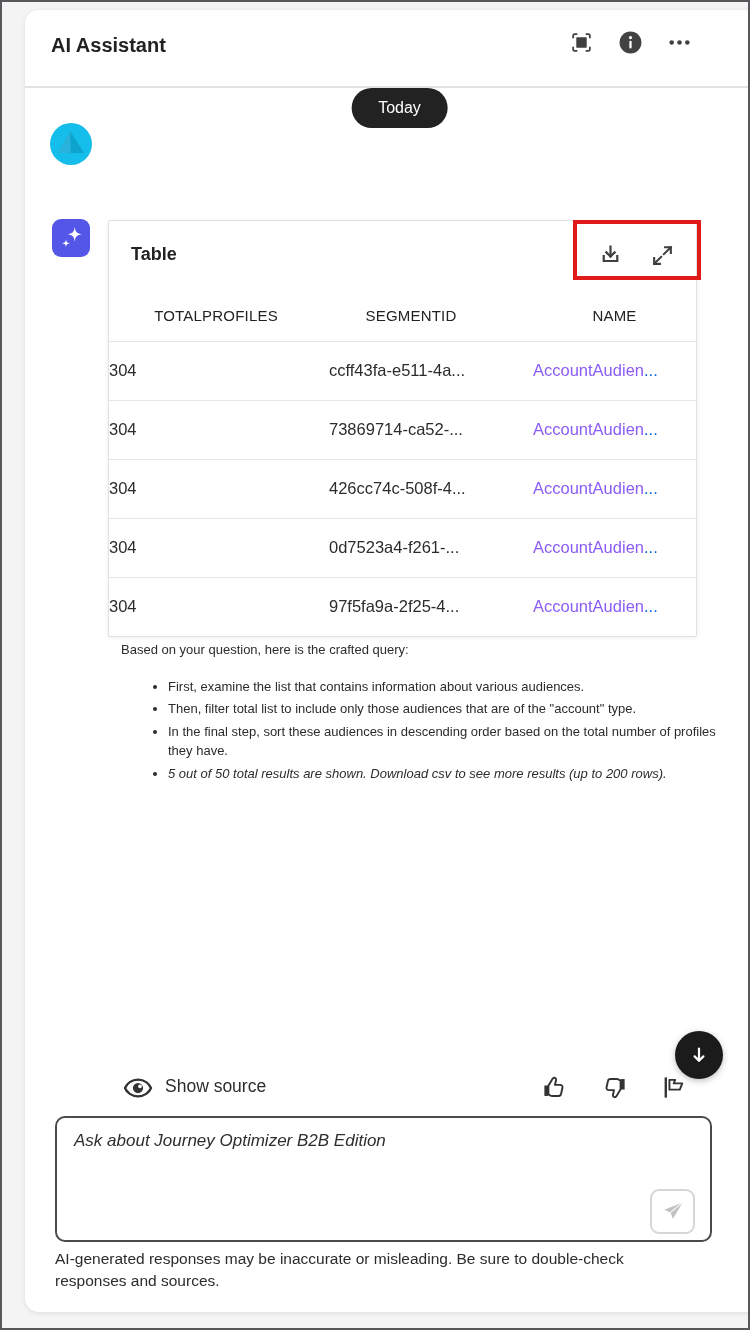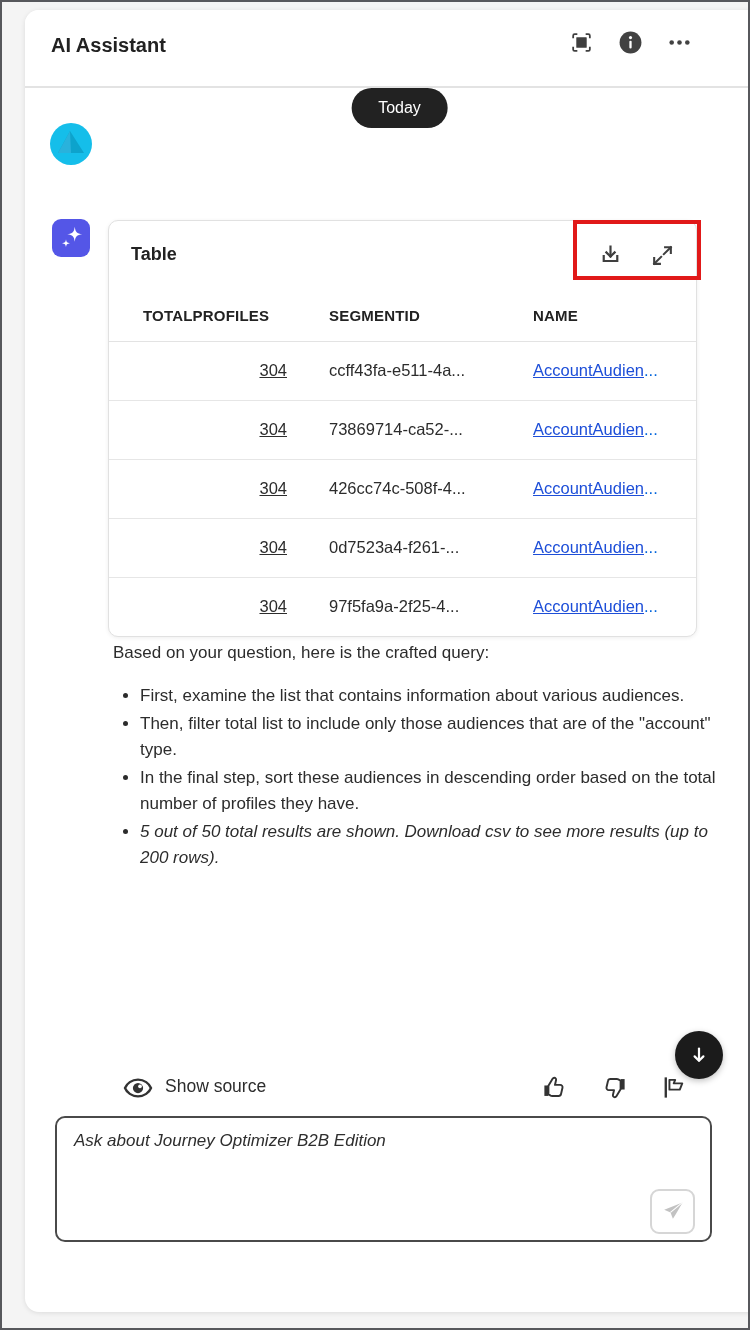--- a/index.html
+++ b/index.html
@@ -30,50 +30,50 @@
   }
   
   .u-avatar { position:absolute; left:25px; top:113px; width:42px; height:42px; }
   .u-msg { position:absolute; left:78px; top:113px; height:42px; line-height:42px; font-size:17px; }
   
   .ai-avatar { position:absolute; left:27px; top:209px; width:38px; height:38px; background:#5456e7; border-radius:9px; display:flex; align-items:center; justify-content:center; }
   .ai-avatar svg { width:30px; height:30px; }
   
   .card {
     position:absolute; left:83px; top:210px; width:589px; height:417px;
-    background:#fff; border:1px solid #e1e1e1; border-radius:10px;
+    background:#fff; border:1px solid #e1e1e1; border-radius:2px;
     box-shadow:0 1px 4px rgba(0,0,0,.07); overflow:hidden;
   }
   .card-title { position:absolute; left:22px; top:23px; font-size:18px; font-weight:bold; color:#222; }
   .cbtn { position:absolute; top:21px; width:27px; height:27px; display:flex; align-items:center; justify-content:center; cursor:pointer; }
   .cbtn svg { width:25px; height:25px; }
   .red-box {
     position:absolute; left:548px; top:210px; width:128px; height:60px;
     border:4px solid #e11919; z-index:5; pointer-events:none;
   }
   table { position:absolute; top:70px; left:0; width:100%; border-collapse:collapse; table-layout:fixed; }
   thead tr { height:50px; }
-  th { font-size:15px; font-weight:bold; color:#222; text-align:left; letter-spacing:.2px; }
+  th { font-size:15px; font-weight:normal; color:#222; text-align:center; letter-spacing:.2px; }
   thead tr { border-bottom:1px solid #e3e3e3; }
   tbody tr { height:59px; }
   tbody tr + tr { border-top:1px solid #e6e6e6; }
   td { font-size:16.5px; color:#2c2c2c; }
   .c1 { width:180px; }
   th.c1 { padding-left:34px; }
-  td.c1 { text-align:right; padding-right:2px;text-decoration:underline; }
+  td.c1 { padding-right:2px; }
   .c2 { width:204px; padding-left:40px; }
   .c3 { padding-left:40px; }
-  a.lnk, .inline-link { color:#1d4ed8; text-decoration:underline; cursor:pointer; }
+  a.lnk, .inline-link { color:#8b5cf6; cursor:pointer; }
   .ellip { color:#0265dc; text-decoration:none; }
   
-  .resp { position:absolute; left:88px; top:630px; width:605px; font-size:17px; line-height:1.5; }
+  .resp { position:absolute; left:96px; top:630px; width:605px; font-size:13px; line-height:1.5; }
   .resp p { margin-bottom:17px; }
   .resp p.mb2 { margin-bottom:22px; }
   .resp ul { margin:0 0 0 7px; padding-left:20px; }
-  .resp li { margin-bottom:3px; }
+  .resp li { margin-bottom:3px;margin-left:20px; }
   .resp li.it { font-style:italic; }
   
   .src-row { position:absolute; left:98px; top:1062px; width:590px; height:32px; }
   .eye-wrap { position:absolute; left:0; top:1px; width:30px; height:30px; cursor:pointer; }
   .src-label { position:absolute; left:42px; top:4px; font-size:17.5px; cursor:pointer; }
   .fb { position:absolute; top:0; width:30px; height:30px; display:flex; align-items:center; justify-content:center; cursor:pointer; }
   .fb svg { width:27px; height:27px; }
   
   .scroll-btn {
     position:absolute; left:650px; top:1021px; width:48px; height:48px;
@@ -257,14 +257,15 @@
   <div class="composer">
     <textarea placeholder="Ask about Journey Optimizer B2B Edition" style=""></textarea>
     <div class="send-btn">
       <svg viewBox="0 0 24 24" width="24" height="24">
         <path d="M21.6 2.4 L3.2 9.8 l6.3 2.6 2.4 6.3 3-4.8 6.7-11.5 Z" fill="#c2c2c2"></path>
         <path d="M21.6 2.4 L9.5 12.4" stroke="#ffffff" stroke-width="1.1" fill="none"></path>
       </svg>
     </div>
   </div>
 
+  <div class="disclaimer">AI-generated responses may be inaccurate or misleading. Be sure to double-check responses and sources.</div>
 
 </div>
 
 </body></html>

